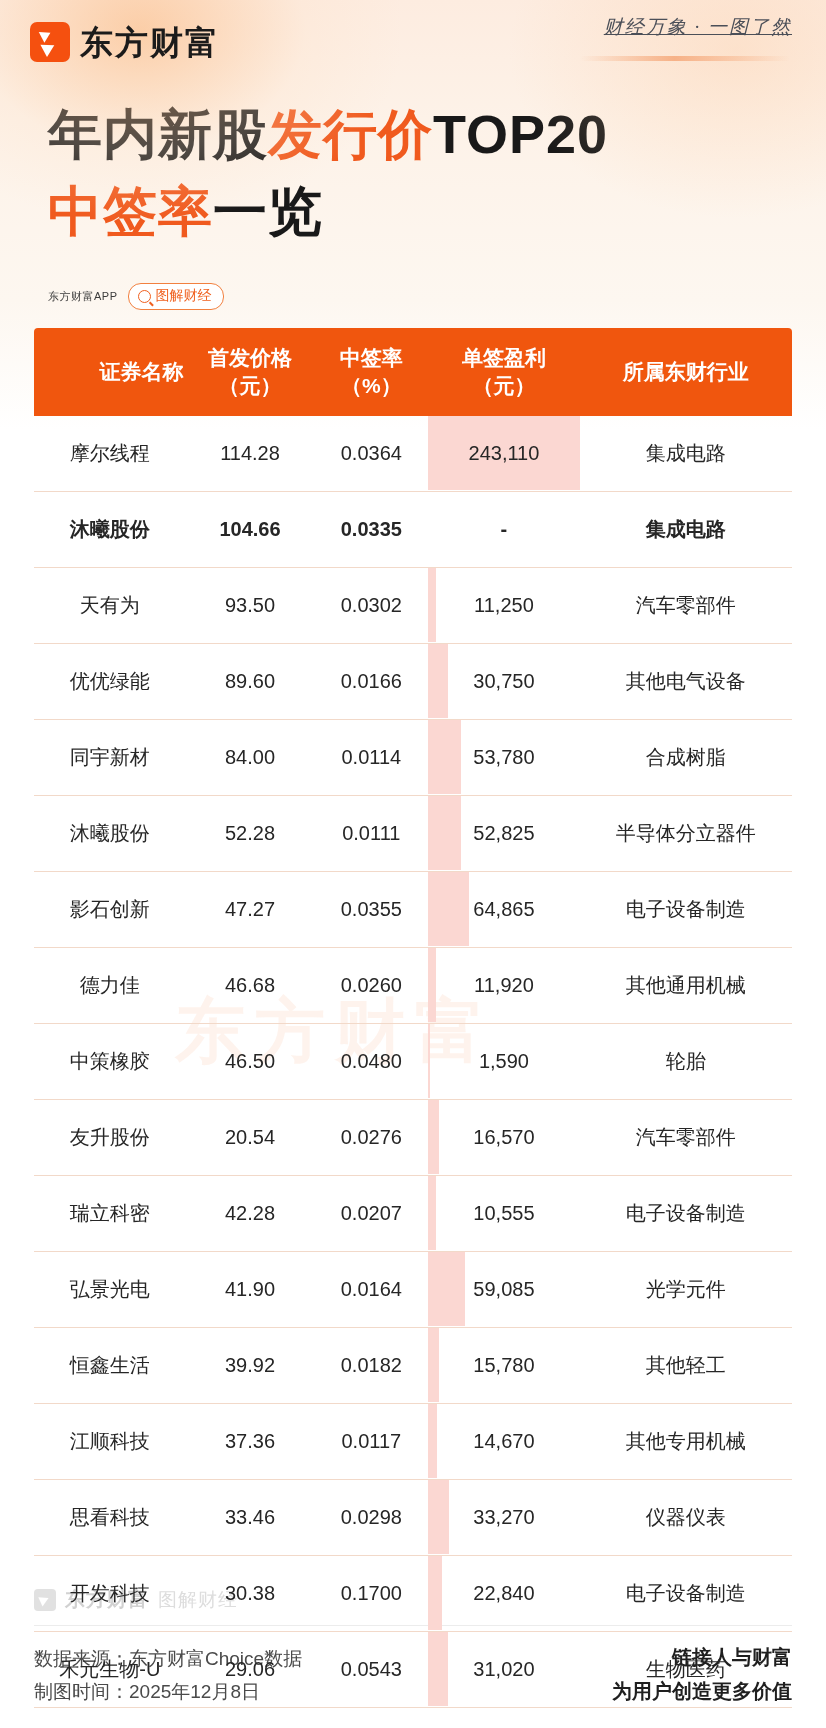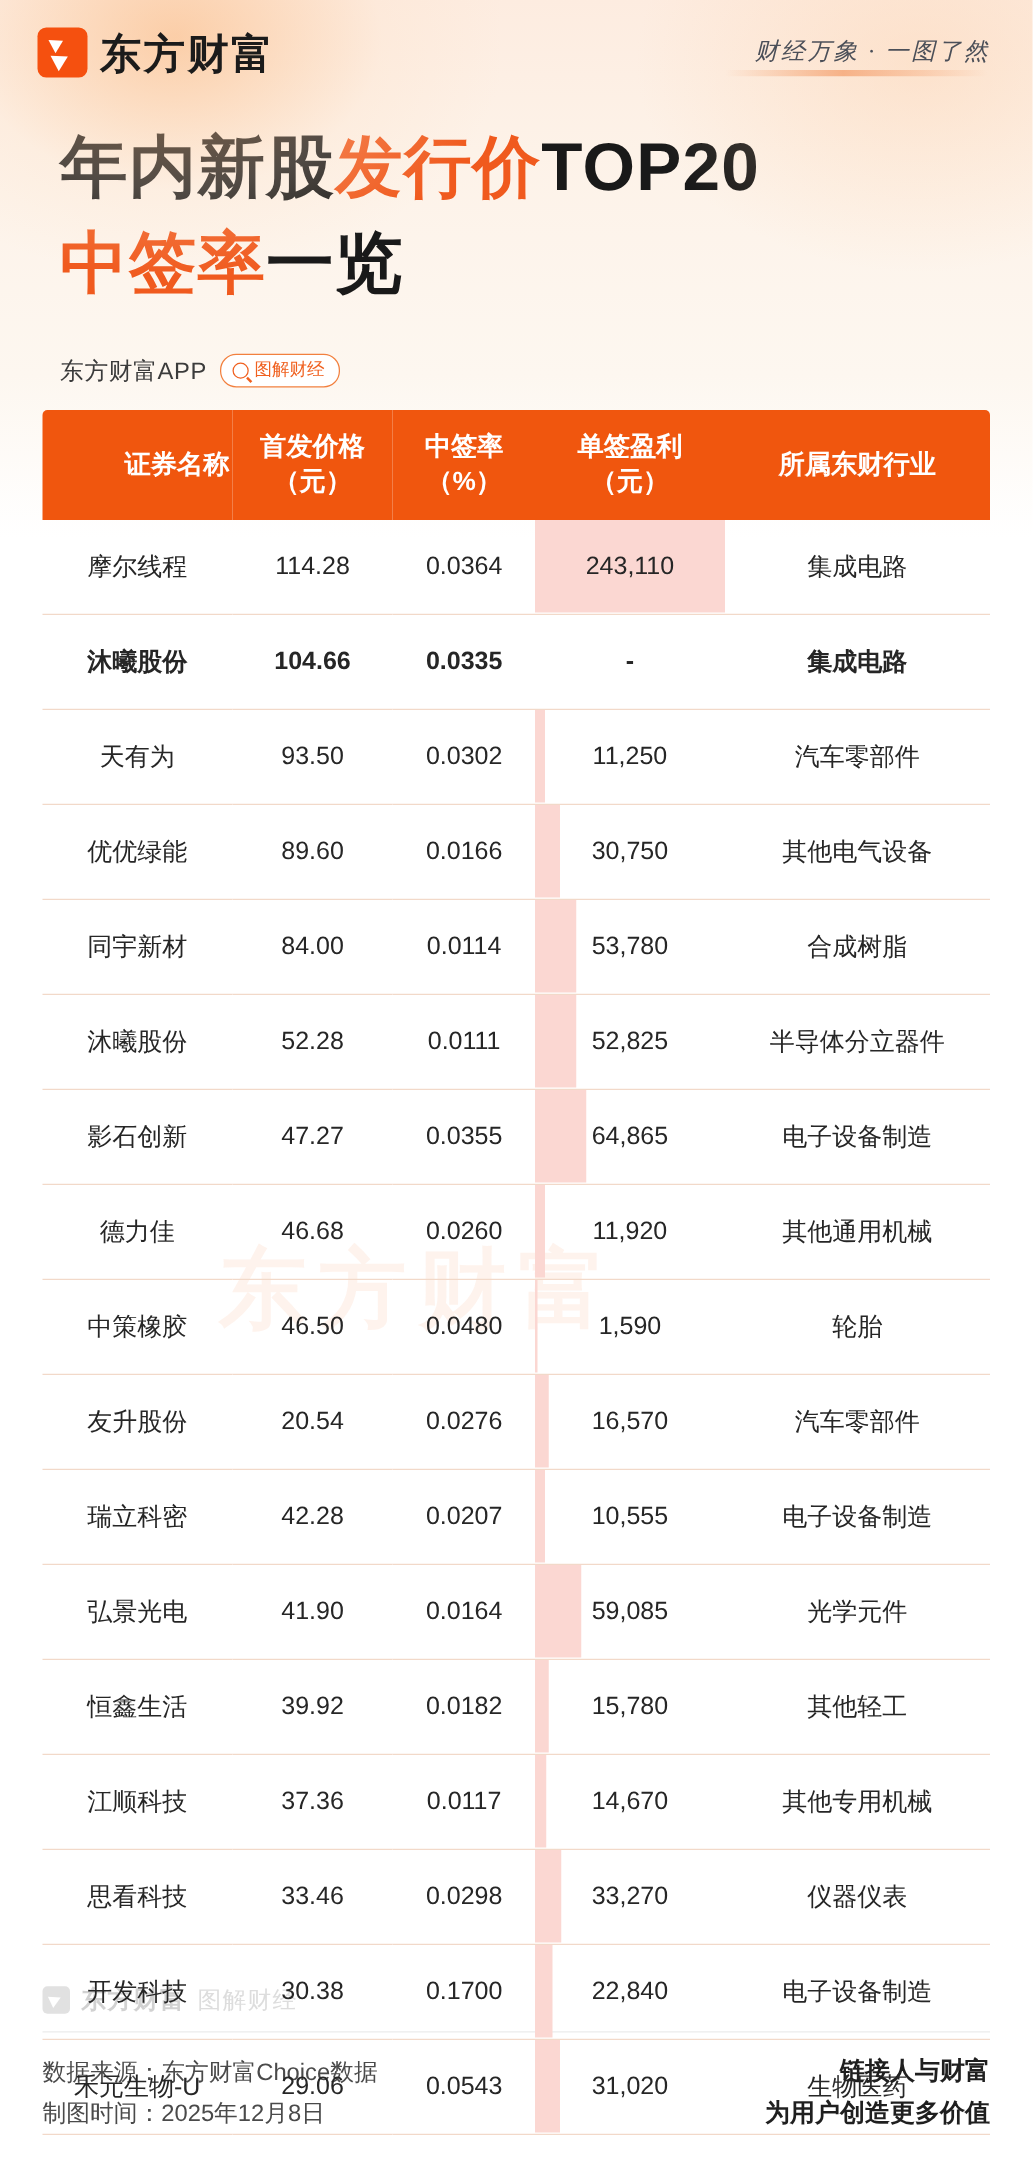--- a/index.html
+++ b/index.html
@@ -90,26 +90,27 @@
   .brand-name {
     font-size: 33px;
     font-weight: bold;
     color: #1b1b1b;
     letter-spacing: 2px;
     line-height: 1;
   }
   .tagline {
     position: absolute;
     right: 34px;
-    top: 28px;
+    top: 14px;
     font-family: "Liberation Serif", serif;
     font-style: italic;
     font-size: 19px;
     color: #4b4f58;
     letter-spacing: 2px;
+    text-decoration: underline;
   }
   .tagline-underline {
     position: absolute;
     right: 36px;
     top: 56px;
     width: 210px;
     height: 5px;
     background: linear-gradient(90deg, rgba(244,160,110,0) 0%, rgba(244,160,110,0.75) 45%, rgba(244,160,110,0) 100%);
     border-radius: 3px;
   }
@@ -131,21 +132,21 @@
   }
 
   
   .chips {
     display: flex;
     align-items: center;
     gap: 10px;
     margin: 34px 0 0 48px;
   }
   .chip-app {
-    font-size: 19px;
+    font-size: 11px;
     color: #3b3b3b;
     letter-spacing: 0.5px;
   }
   .chip-tag {
     display: inline-flex;
     align-items: center;
     gap: 5px;
     border: 1px solid #f2803f;
     color: #f0601f;
     border-radius: 13px;

